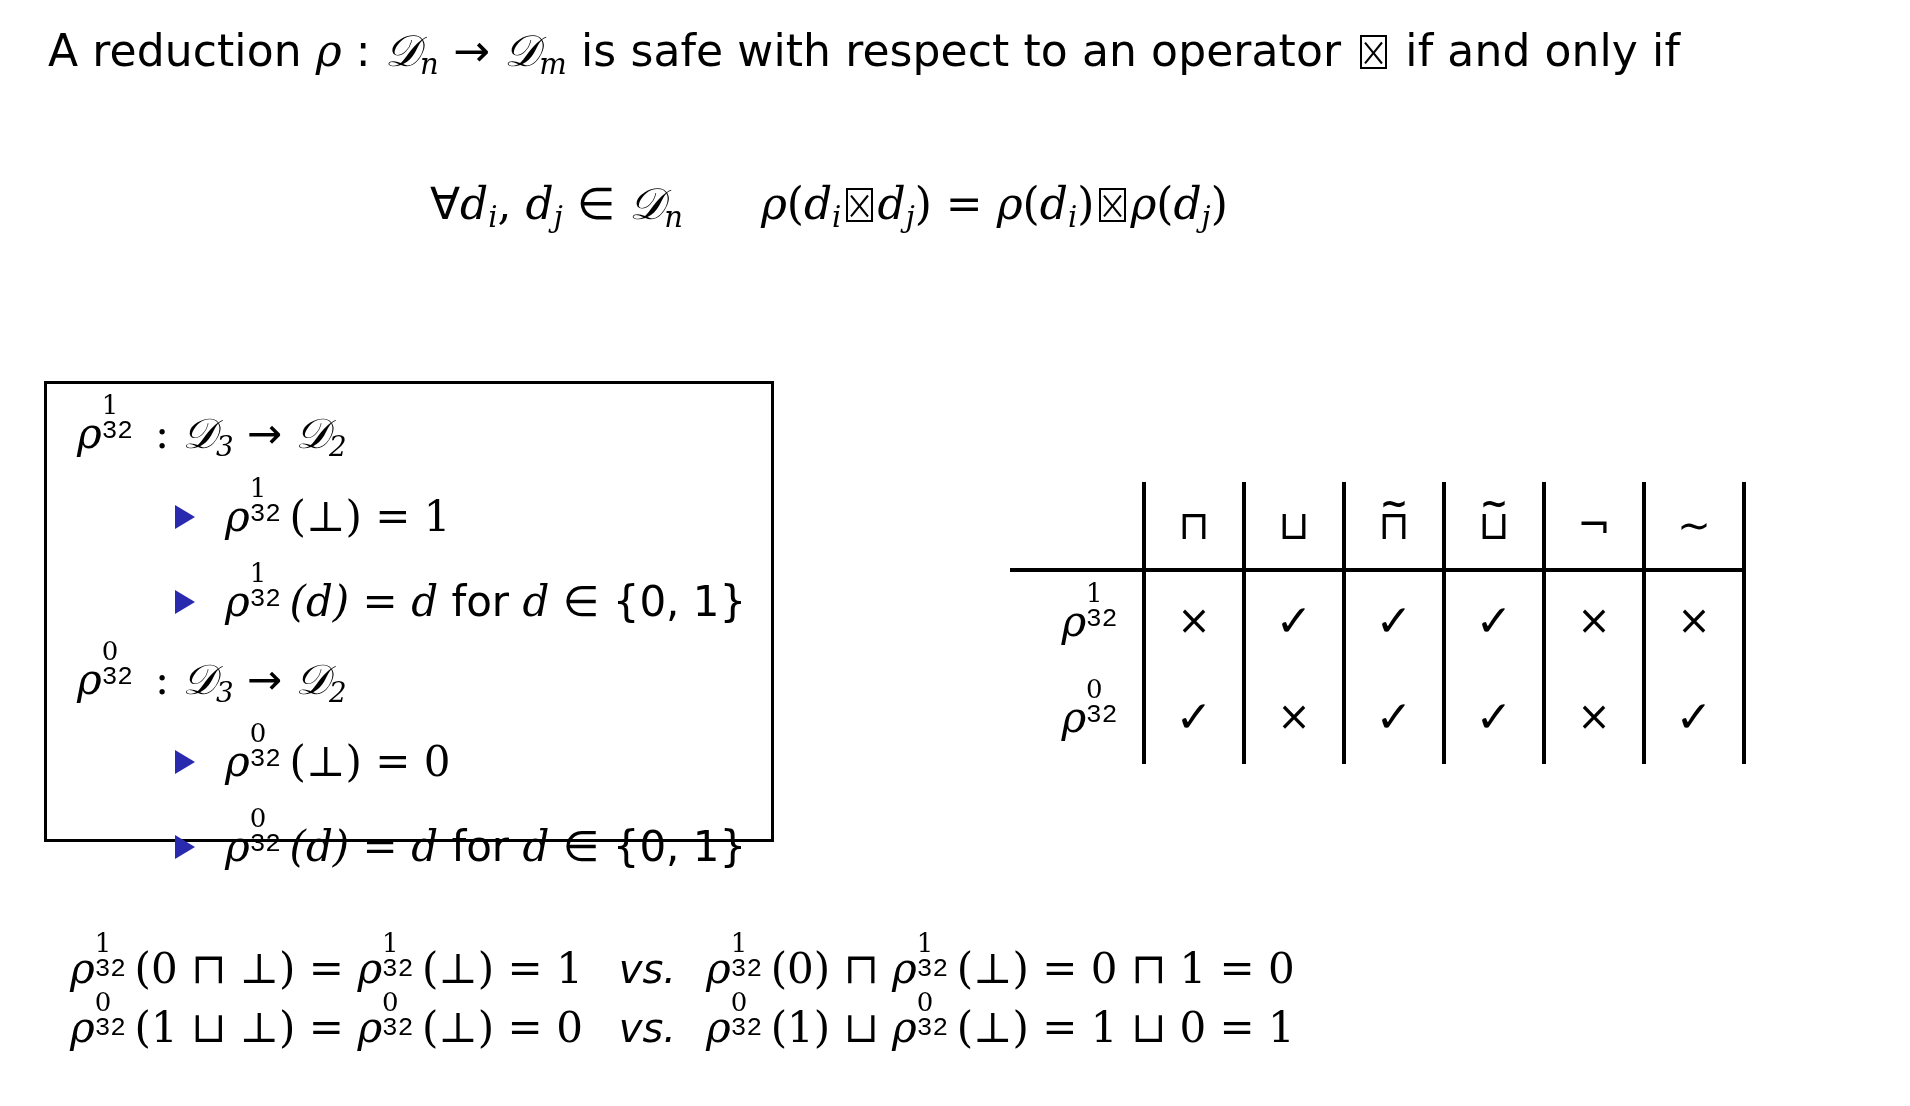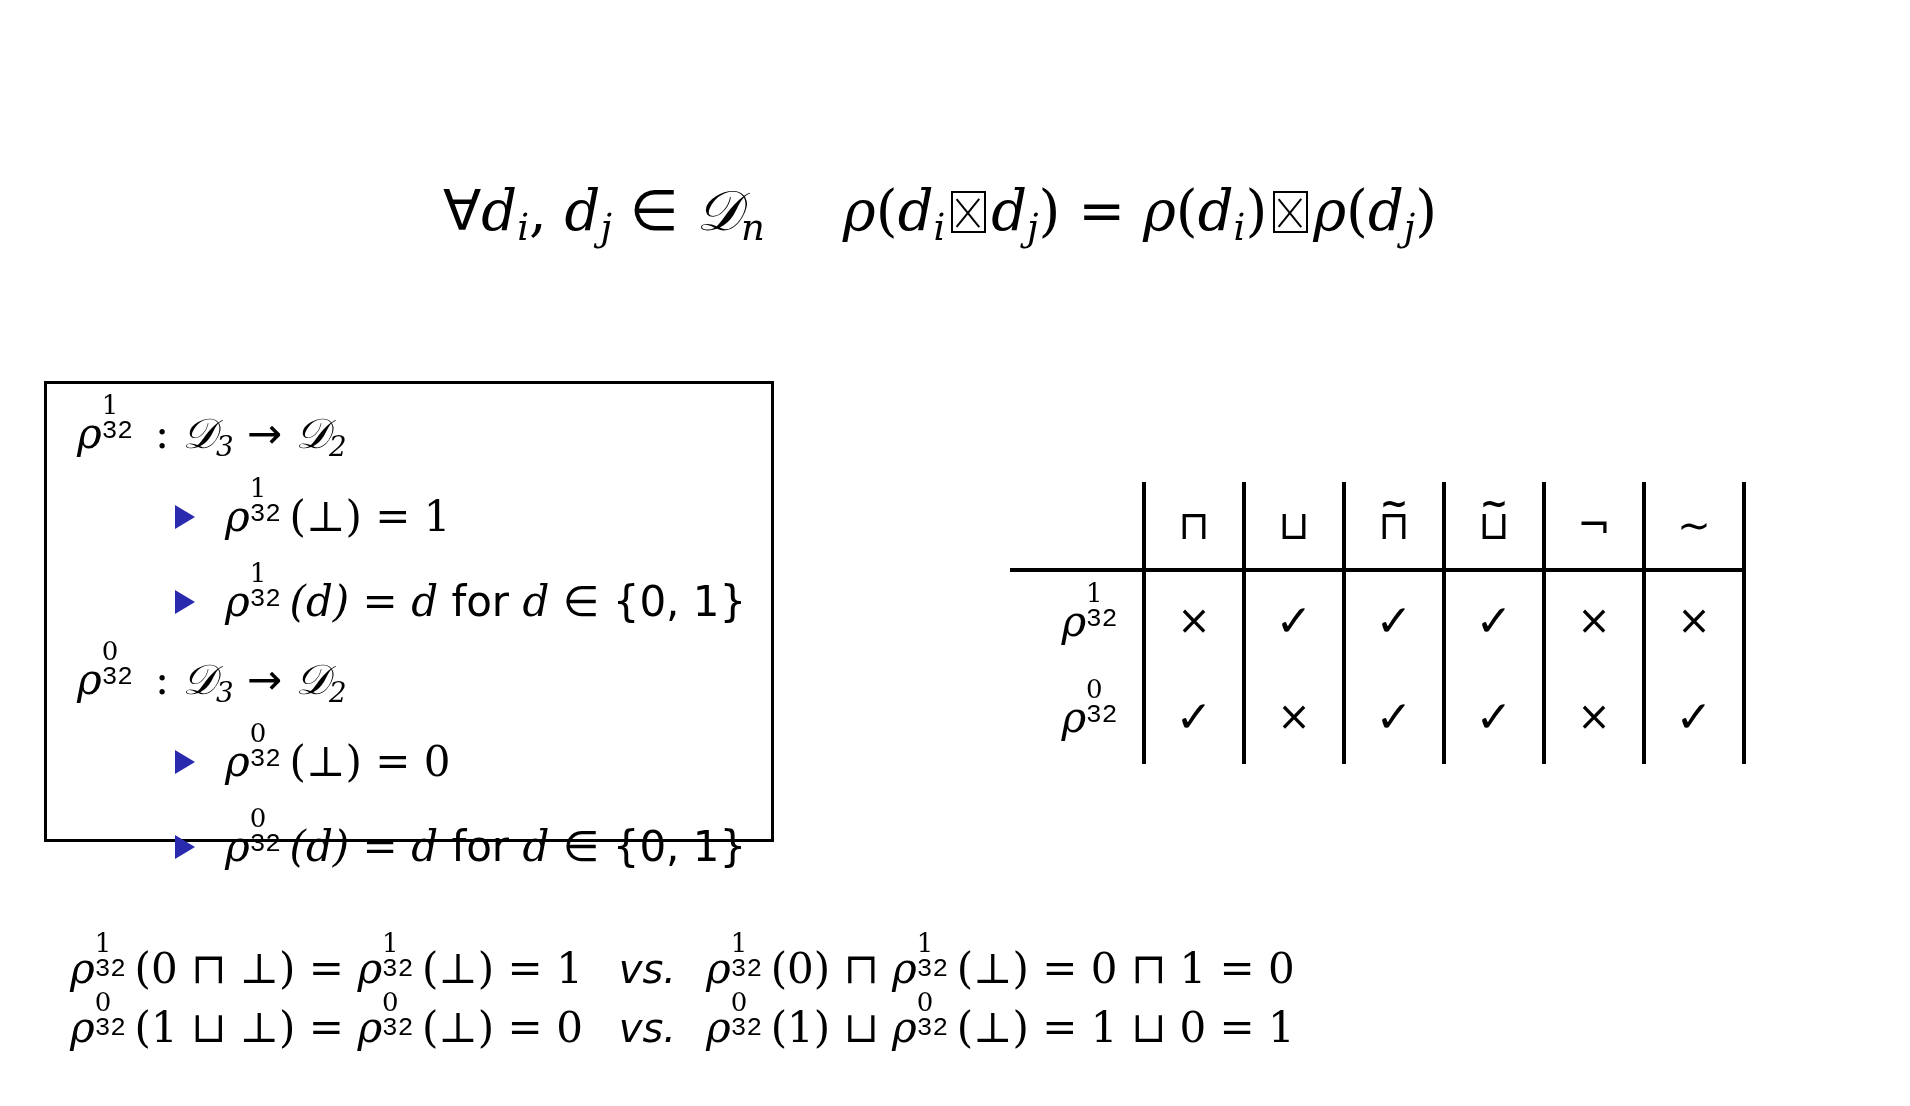--- a/index.html
+++ b/index.html
@@ -123,24 +123,23 @@
     font-size: 44px;
     line-height: 1.30;
     font-family: "DejaVu Sans", sans-serif;
     letter-spacing: 0.1px;
   }
 
   #formula-line {
     position: absolute;
     left: 430px;
     top: 178px;
-    font-size: 56px;
-    font-family: "DejaVu Serif", serif;
-    white-space: nowrap;
-    margin-left: 13px;
+    font-size: 44px;
+    font-family: "DejaVu Serif", serif;
+    white-space: nowrap;
   }
   #formula-line .gap { display: inline-block; width: 78px; }
 
   
   #defbox {
     position: absolute;
     left: 44px;
     top: 381px;
     width: 730px;
     height: 461px;
@@ -240,20 +239,23 @@
     padding: 0 20px 0 36px;
     margin-top: 27px;
   }
   #bottom .rhs { padding-left: 10px; }
 </style>
 </head>
 <body>
 
 <div class="slide">
 
+  <div id="statement">
+    <span>A reduction </span><span class="rho">ρ</span><span> : </span><span class="cal">𝒟</span><span class="subn">n</span><span class="op"> → </span><span class="cal">𝒟</span><span class="subn">m</span><span> is safe with respect to an operator </span><span class="boxx"></span><span> if and only if</span>
+  </div>
 
   <div id="formula-line">
     <span class="op">∀</span><span class="mi">d</span><span class="sub1">i</span><span>, </span><span class="mi">d</span><span class="sub1">j</span><span class="op"> ∈ </span><span class="cal">𝒟</span><span class="subn">n</span><span class="gap"></span><span class="rho">ρ</span><span>(</span><span class="mi">d</span><span class="sub1">i</span><span class="boxx"></span><span class="mi">d</span><span class="sub1">j</span><span>)</span><span> = </span><span class="rho">ρ</span><span>(</span><span class="mi">d</span><span class="sub1">i</span><span>)</span><span class="boxx"></span><span class="rho">ρ</span><span>(</span><span class="mi">d</span><span class="sub1">j</span><span>)</span>
   </div>
 
   <div id="defbox">
 
     <div class="dline head1">
       <span class="rho">ρ</span><span class="subsup"><span class="sup">1</span><span class="sub">32</span></span><span> : </span><span class="cal">𝒟</span><span class="subn">3</span><span class="op"> → </span><span class="cal">𝒟</span><span class="subn">2</span>
     </div>

